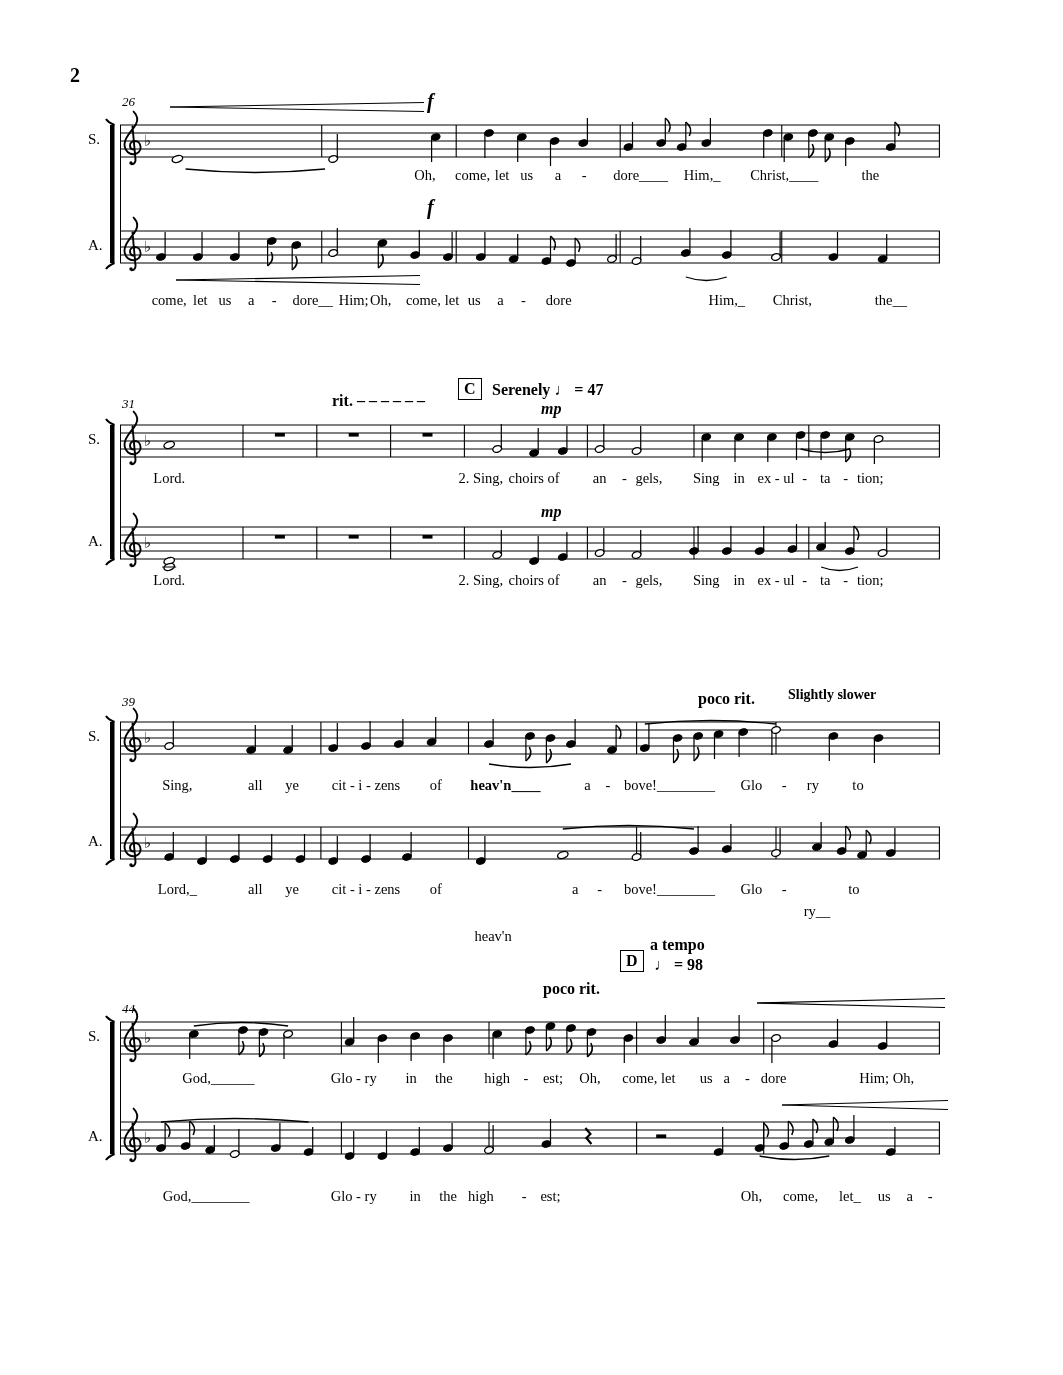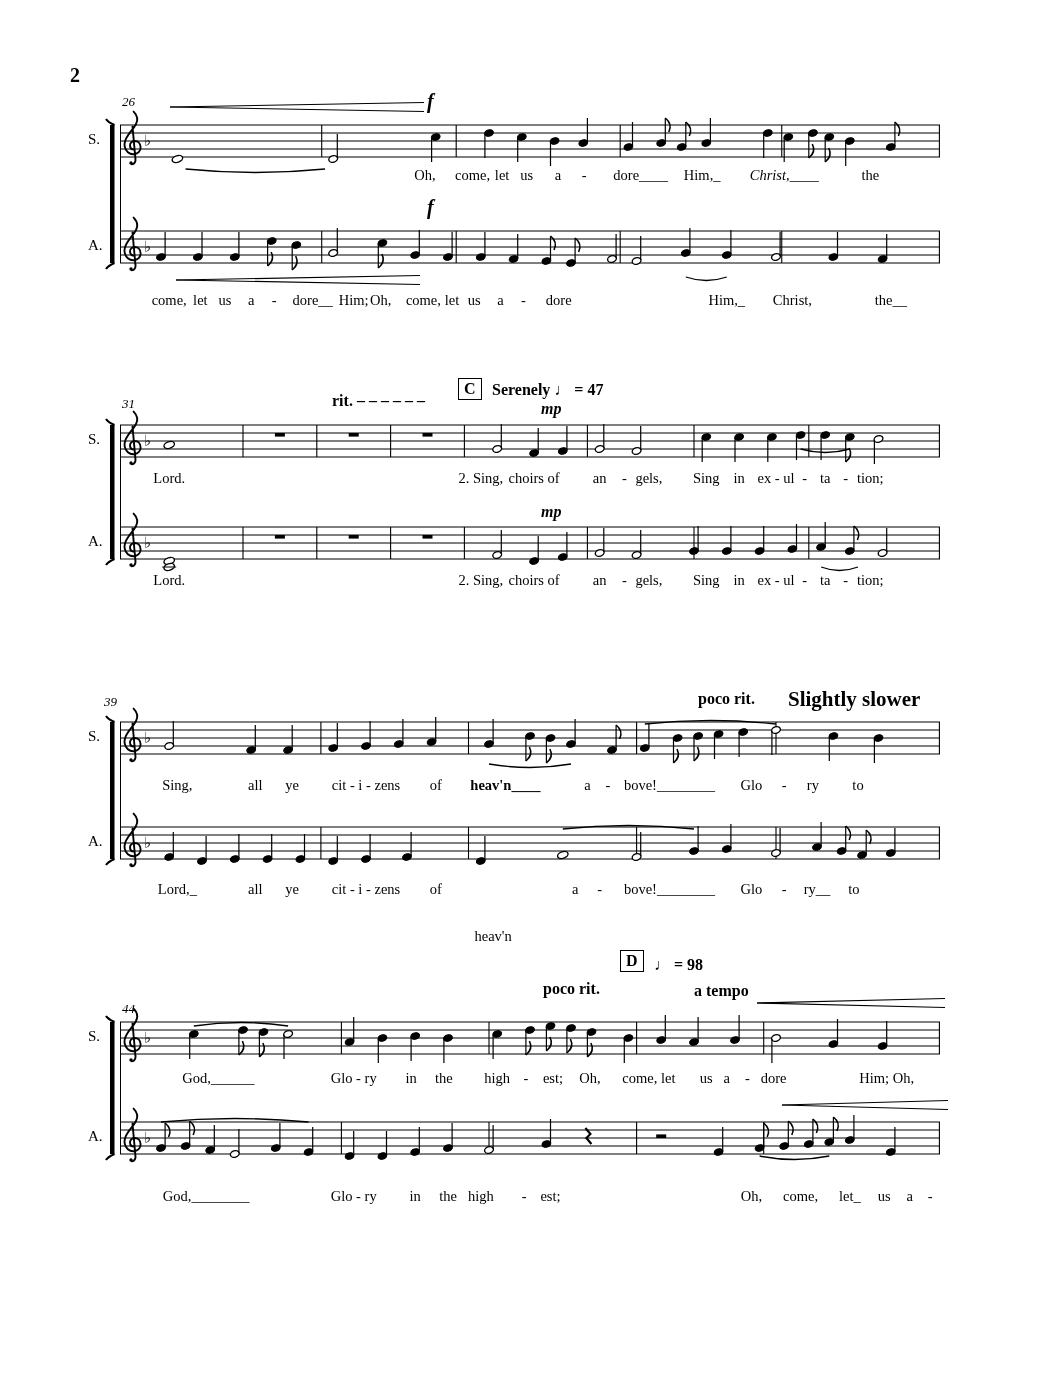--- a/index.html
+++ b/index.html
@@ -8,21 +8,21 @@
   .abs{position:absolute;white-space:nowrap;}
   .page-number{font-size:20px;font-weight:bold;}
   .measure-number{font-size:13px;font-style:italic;}
   .staff-label{font-size:15px;}
   .lyric-line{height:20px;}
   .lyric-line span{position:absolute;transform:translateX(-50%);font-size:14.5px;white-space:nowrap;}
   .dynamic{font-size:20px;font-weight:bold;font-style:italic;}
   .dynamic-mp{font-size:16px;font-weight:bold;font-style:italic;}
   .rit{font-size:16px;font-weight:bold;}
   .tempo{font-size:16px;font-weight:bold;}
-  .tempo-large{font-size:21px;font-weight:bold;}
+  .tempo-large{font-size:14px;font-weight:bold;}
   .rehearsal{font-size:16px;font-weight:bold;border:1.7px solid #000;padding:0 5px;line-height:20px;background:#fff;}
   svg.abs{overflow:visible;}
   .flat{font-family:"DejaVu Sans",sans-serif;font-size:15px;}
   .barline-connector{width:1.4px;background:#000;}
 </style>
 </head>
 <body>
 
 <div class="page" id="page">
   <div class="abs page-number" style="left:70px;top:64px">2</div>
@@ -102,21 +102,21 @@
     <div class="abs staff-label" style="left: 88px; top: 131px;">S.</div>
     <div class="abs lyric-line" style="left: 120px; top: 167px; width: 820px;">
       <span style="left: 37.2%;">Oh,</span>
       <span style="left: 43%;">come,</span>
       <span style="left: 46.6%;">let</span>
       <span style="left: 49.6%;">us</span>
       <span style="left: 53.4%;">a</span>
       <span style="left: 56.6%;">-</span>
       <span style="left: 63.5%; text-align: right;">dore____</span>
       <span style="left: 71%;">Him,_</span>
-      <span style="left: 81%; font-style: italic;">Christ,____</span>
+      <span style="left: 81%;">Christ,____</span>
       <span style="left: 91.5%;">the</span>
     </div>
     <svg width="820" height="64" viewBox="0 0 820 64" class="abs" style="left: 120px; top: 215px;">
       <g>
         <line x1="0" y1="16" x2="820" y2="16" stroke="#000" stroke-width="1"></line>
         <line x1="0" y1="24" x2="820" y2="24" stroke="#000" stroke-width="1"></line>
         <line x1="0" y1="32" x2="820" y2="32" stroke="#000" stroke-width="1"></line>
         <line x1="0" y1="40" x2="820" y2="40" stroke="#000" stroke-width="1"></line>
         <line x1="0" y1="48" x2="820" y2="48" stroke="#000" stroke-width="1"></line>
       </g>
@@ -358,21 +358,21 @@
       <span style="left: 86%;">ta</span>
       <span style="left: 88.5%;">-</span>
       <span style="left: 91.5%;">tion;</span>
     </div>
     <div class="abs barline-connector" style="left: 120px; top: 425px; height: 134px;"></div>
     <svg width="14" height="144" class="abs" style="left: 103px; top: 420px;">
       <rect x="7" y="5" width="4.5" height="134" fill="#000"></rect>
       <path d="M11.5,5 C8,3.5 5,2 3,-1" stroke="#000" stroke-width="2.2" fill="none"></path>
       <path d="M11.5,139 C8,140.5 5,142 3,145" stroke="#000" stroke-width="2.2" fill="none"></path>
     </svg>
-    <div class="abs measure-number" style="left: 104px; top: 694px;">39</div>
+    <div class="abs measure-number" style="left: 122px; top: 694px;">39</div>
     <div class="abs rit" style="left: 698px; top: 690px;">poco rit.</div>
     <div class="abs tempo-large" style="left: 788px; top: 687px;">Slightly slower</div>
     <svg width="820" height="64" viewBox="0 0 820 64" class="abs" style="left: 120px; top: 706px;">
       <g>
         <line x1="0" y1="16" x2="820" y2="16" stroke="#000" stroke-width="1"></line>
         <line x1="0" y1="24" x2="820" y2="24" stroke="#000" stroke-width="1"></line>
         <line x1="0" y1="32" x2="820" y2="32" stroke="#000" stroke-width="1"></line>
         <line x1="0" y1="40" x2="820" y2="40" stroke="#000" stroke-width="1"></line>
         <line x1="0" y1="48" x2="820" y2="48" stroke="#000" stroke-width="1"></line>
       </g>
@@ -521,34 +521,34 @@
       <span style="left: 16.5%;">all</span>
       <span style="left: 21%;">ye</span>
       <span style="left: 30%;">cit - i - zens</span>
       <span style="left: 38.5%;">of</span>
       <span style="left: 45.5%; margin-top: 47px;">heav'n</span>
       <span style="left: 55.5%;">a</span>
       <span style="left: 58.5%;">-</span>
       <span style="left: 67%;">bove!________</span>
       <span style="left: 77%;">Glo</span>
       <span style="left: 81%;">-</span>
-      <span style="left: 85%;">ry__</span>
+      <span style="left: 85%; margin-top: 22px;">ry__</span>
       <span style="left: 89.5%;">to</span>
     </div>
     <div class="abs barline-connector" style="left: 120px; top: 722px; height: 137px;"></div>
     <svg width="14" height="147" class="abs" style="left: 103px; top: 717px;">
       <rect x="7" y="5" width="4.5" height="137" fill="#000"></rect>
       <path d="M11.5,5 C8,3.5 5,2 3,-1" stroke="#000" stroke-width="2.2" fill="none"></path>
       <path d="M11.5,142 C8,143.5 5,145 3,148" stroke="#000" stroke-width="2.2" fill="none"></path>
     </svg>
     <div class="abs measure-number" style="left: 122px; top: 1001px;">44</div>
     <div class="abs rehearsal" style="left: 620px; top: 950px;">D</div>
     <div class="abs tempo" style="left: 654px; top: 956px;">♩ = 98</div>
     <div class="abs rit" style="left: 543px; top: 980px;">poco rit.</div>
-    <div class="abs rit" style="left: 650px; top: 982px; margin-left: 44px;">a tempo</div>
+    <div class="abs rit" style="left: 650px; top: 936px;">a tempo</div>
     <svg width="188" height="12" class="abs" style="left: 757px; top: 997px;">
       <line x1="0" y1="6" x2="188" y2="1.5" stroke="#000" stroke-width="1.2"></line>
       <line x1="0" y1="6" x2="188" y2="10.5" stroke="#000" stroke-width="1.2"></line>
     </svg>
     <svg width="166" height="12" class="abs" style="left: 782px; top: 1099px;">
       <line x1="0" y1="6" x2="166" y2="1.5" stroke="#000" stroke-width="1.2"></line>
       <line x1="0" y1="6" x2="166" y2="10.5" stroke="#000" stroke-width="1.2"></line>
     </svg>
     <svg width="820" height="64" viewBox="0 0 820 64" class="abs" style="left: 120px; top: 1006px;">
       <g>

